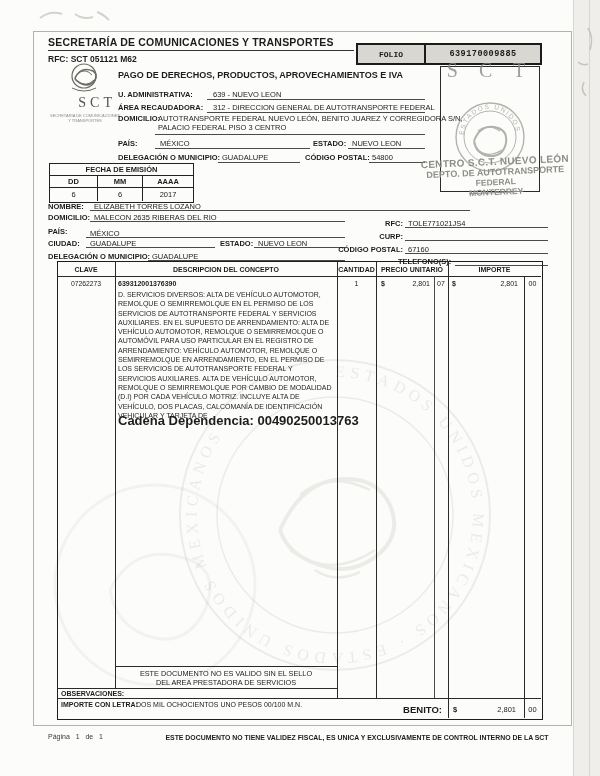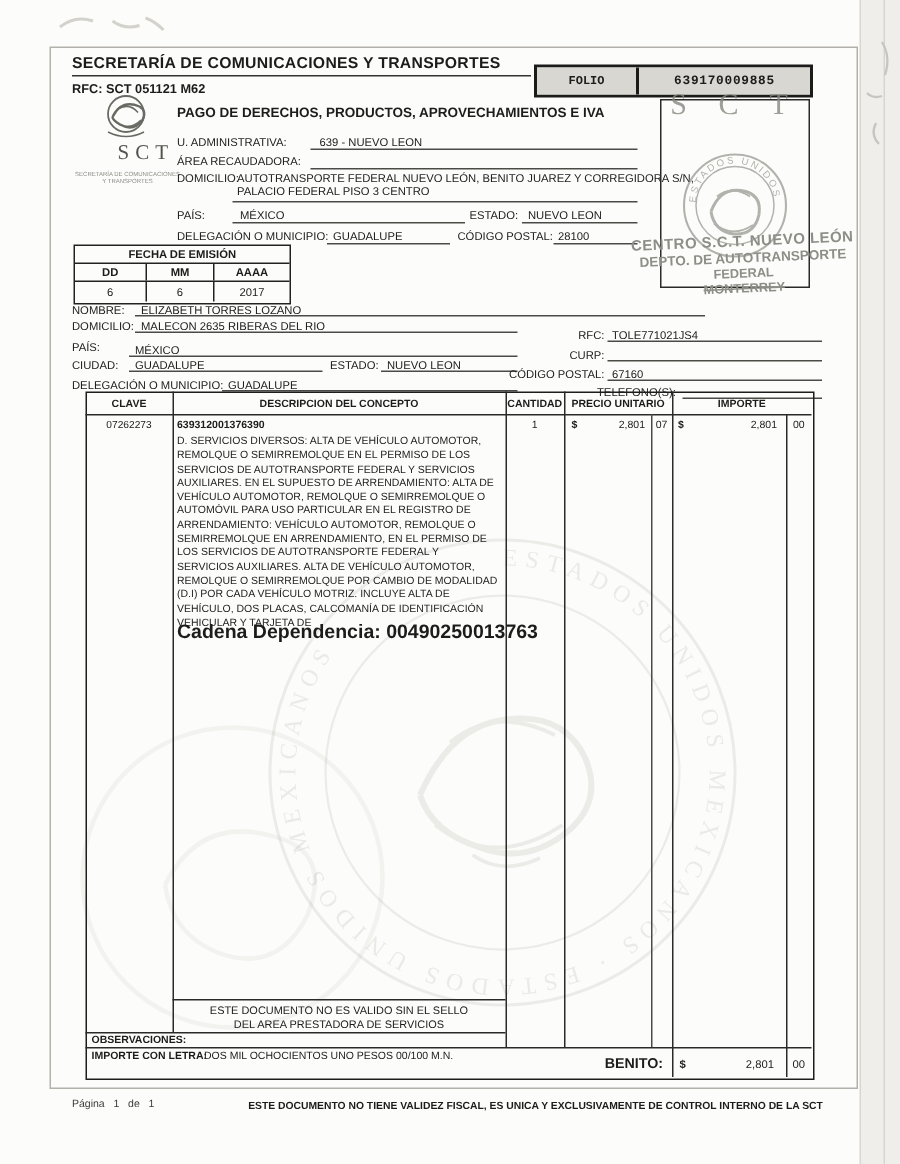--- a/index.html
+++ b/index.html
@@ -6,21 +6,21 @@
   body{background:#e9e8e4;font-family:"Liberation Sans",sans-serif;}
   #page{position:relative;width:600px;height:776px;background:#f2f1ed;overflow:hidden;
         color:#1c1c1a;-webkit-font-smoothing:antialiased;}
   #sheet{position:absolute;left:0;top:0;width:573px;height:776px;background:#fcfcfa;
          border-right:1px solid #d8d6d0;}
   .abs{position:absolute;}
   .b{font-weight:bold;}
   .hline{position:absolute;height:0;border-top:1px solid #2a2a28;}
   .vline{position:absolute;width:0;border-left:1px solid #2a2a28;}
   .ul{position:absolute;height:0;border-top:1px solid #4a4a46;}
-  .lbl{position:absolute;font-weight:normal;font-size:7.5px;white-space:nowrap;}
+  .lbl{position:absolute;font-weight:bold;font-size:7.5px;white-space:nowrap;}
   .val{position:absolute;font-size:7.5px;white-space:nowrap;}
   .frame{position:absolute;left:33px;top:31px;width:537px;height:693px;
          border:1px solid #b3b1ab;}
   .cell-gray{background:#d8d7d2;font-family:Liberation Mono, monospace;}
   .stamp{color:#8e8e89;}
   .center{text-align:center;}
   .right{text-align:right;}
 </style>
 </head>
 <body>
@@ -75,39 +75,40 @@
               font-size:14px;color:#54544f;letter-spacing:4px;">SCT</div>
   <div class="abs" style="left:50px;top:113px;width:70px;font-size:4px;line-height:5px;color:#8b8b85;text-align:center;">SECRETARÍA DE COMUNICACIONES Y TRANSPORTES</div>
 
   <div class="abs b" style="left:118px;top:70px;font-size:9px;">PAGO DE DERECHOS, PRODUCTOS, APROVECHAMIENTOS E IVA</div>
 
   <div class="lbl" style="left:118px;top:90px;">U. ADMINISTRATIVA:</div>
   <div class="val" style="left:213px;top:90px;">639 - NUEVO LEON</div>
   <div class="ul" style="left:207px;top:99px;width:218px;"></div>
 
   <div class="lbl" style="left:118px;top:103px;">ÁREA RECAUDADORA:</div>
+  <div class="val" style="left:213px;top:103px;">312 - DIRECCION GENERAL DE AUTOTRANSPORTE FEDERAL</div>
   <div class="ul" style="left:207px;top:112px;width:218px;"></div>
 
   <div class="lbl" style="left:118px;top:114px;">DOMICILIO:</div>
   <div class="val" style="left:158px;top:114px;">AUTOTRANSPORTE FEDERAL NUEVO LEÓN, BENITO JUAREZ Y CORREGIDORA S/N,</div>
   <div class="val" style="left:158px;top:123px;">PALACIO FEDERAL PISO 3 CENTRO</div>
   <div class="ul" style="left:155px;top:134px;width:270px;"></div>
 
   <div class="lbl" style="left:118px;top:139px;">PAÍS:</div>
   <div class="val" style="left:160px;top:139px;">MÉXICO</div>
   <div class="ul" style="left:155px;top:148px;width:155px;"></div>
   <div class="lbl" style="left:313px;top:139px;">ESTADO:</div>
   <div class="val" style="left:352px;top:139px;">NUEVO LEON</div>
   <div class="ul" style="left:348px;top:148px;width:77px;"></div>
 
   <div class="lbl" style="left:118px;top:153px;">DELEGACIÓN O MUNICIPIO:</div>
   <div class="val" style="left:222px;top:153px;">GUADALUPE</div>
   <div class="ul" style="left:218px;top:162px;width:82px;"></div>
   <div class="lbl" style="left:305px;top:153px;">CÓDIGO POSTAL:</div>
-  <div class="val" style="left:372px;top:153px;">28100</div>
+  <div class="val" style="left:372px;top:153px;">54800</div>
   <div class="ul" style="left:369px;top:162px;width:56px;"></div>
 
   <div class="abs" style="left:49px;top:163px;width:143px;height:38px;border:1.5px solid #222;">
     <div class="b center" style="font-size:7.5px;border-bottom:1px solid #222;height:11px;line-height:11px;">FECHA DE EMISIÓN</div>
     <div style="display:flex;height:11px;border-bottom:1px solid #222;">
       <div class="b center" style="width:47px;font-size:7.5px;line-height:11px;border-right:1px solid #222;">DD</div>
       <div class="b center" style="width:44px;font-size:7.5px;line-height:11px;border-right:1px solid #222;">MM</div>
       <div class="b center" style="flex:1;font-size:7.5px;line-height:11px;">AAAA</div>
     </div>
     <div style="display:flex;height:13px;">

